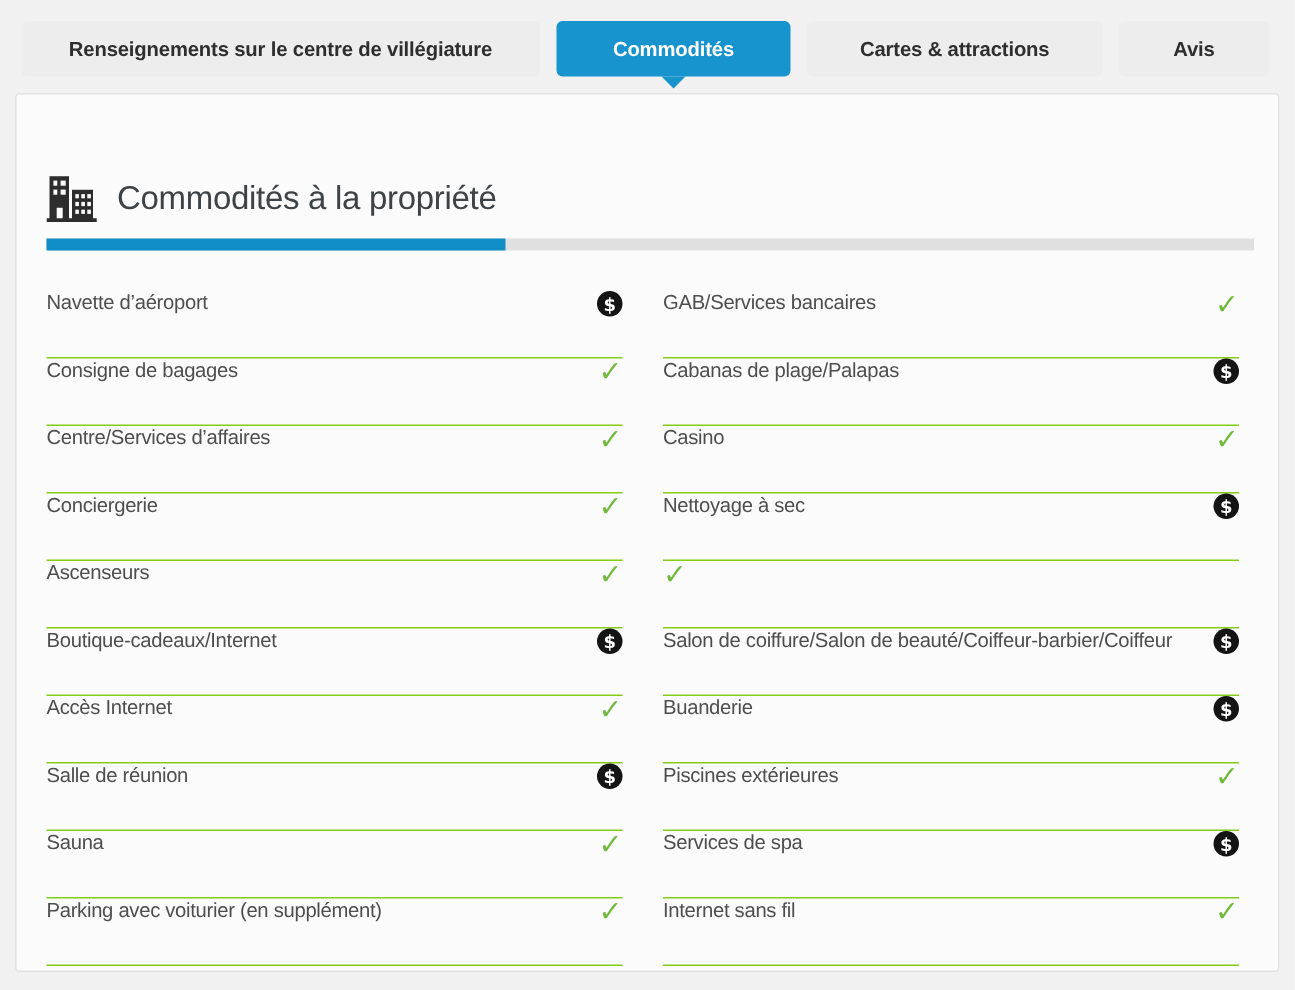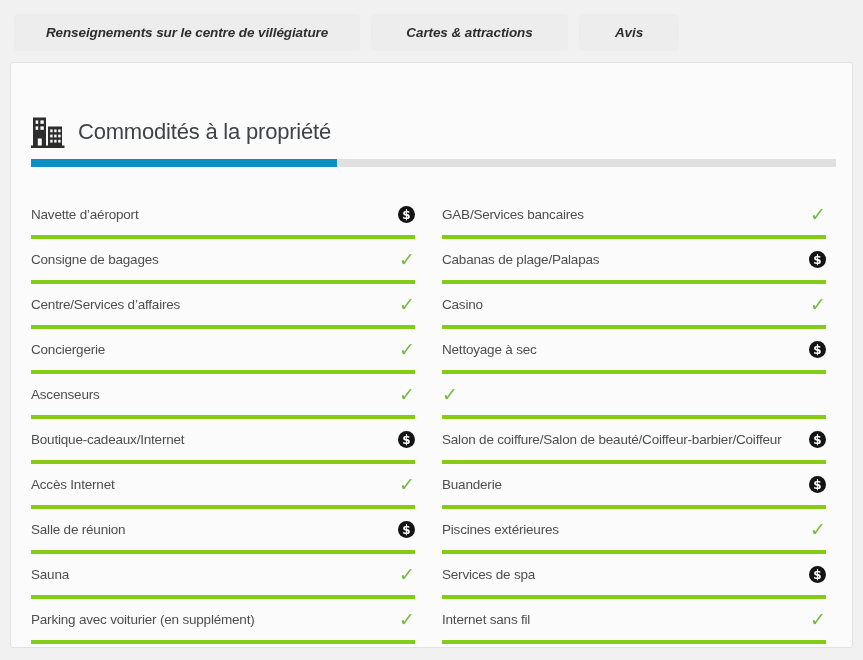--- a/index.html
+++ b/index.html
@@ -23,21 +23,20 @@
     border-radius: 4px;
     color: #2e2e2e;
     font-size: 13.5px;
     font-weight: 700;
     letter-spacing: -0.1px;
     display: flex;
     align-items: center;
     justify-content: center;
     cursor: pointer;
     position: relative;
-    font-style: italic;
   }
   .tab.w1 { width: 346px; }
   .tab.w2 { width: 156px; }
   .tab.w3 { width: 197px; }
   .tab.w4 { width: 100px; }
   .tab.active {
     background: #1793ce;
     color: #ffffff;
   }
   .tab.active::after {
@@ -92,23 +91,23 @@
   
   .columns {
     margin-top: 27px;
     display: flex;
     gap: 27px;
   }
   .col { flex: 0 0 384px; width: 384px; }
 
   .row {
     height: 45px;
-    border-bottom: 4px solid #84cc16;
-    display: flex;
-    align-items: center;
+    border-bottom: 1px solid #84cc16;
+    display: flex;
+    align-items: flex-start;
     justify-content: space-between;
     gap: 6px;
   }
   .row-label {
     font-size: 13.5px;
     color: #4e4e4e;
     letter-spacing: -0.2px;
     white-space: nowrap;
   }
   .status { flex: 0 0 auto; display: flex; align-items: center; justify-content: center; }
@@ -129,20 +128,23 @@
     font-weight: 700;
     line-height: 1;
   }
 </style>
 </head>
 <body>
 
 <div class="tabbar">
   <div class="tab w1">
     <span>Renseignements sur le centre de villégiature</span>
+  </div>
+  <div class="tab w2 active">
+    <span>Commodités</span>
   </div>
   <div class="tab w3">
     <span>Cartes &amp; attractions</span>
   </div>
   <div class="tab w4">
     <span>Avis</span>
   </div>
 </div>
 
 <div class="card">

